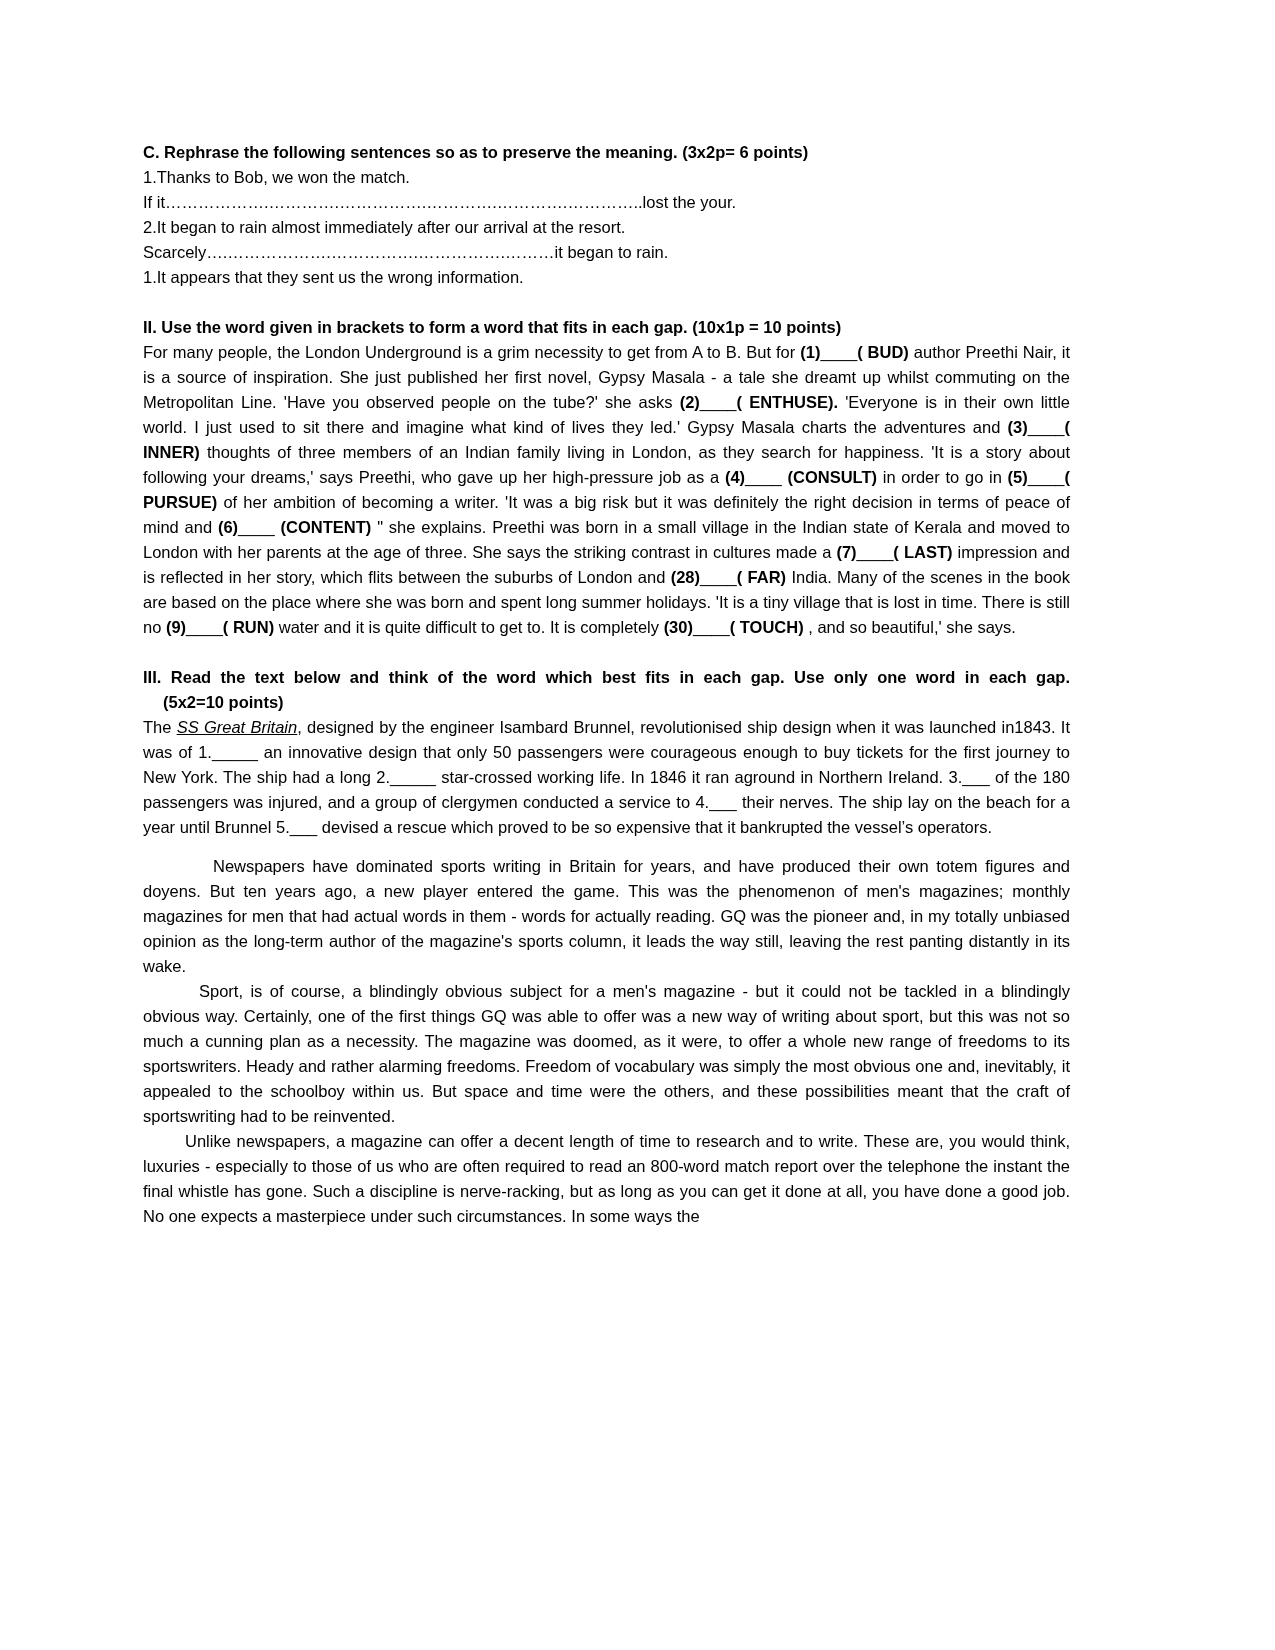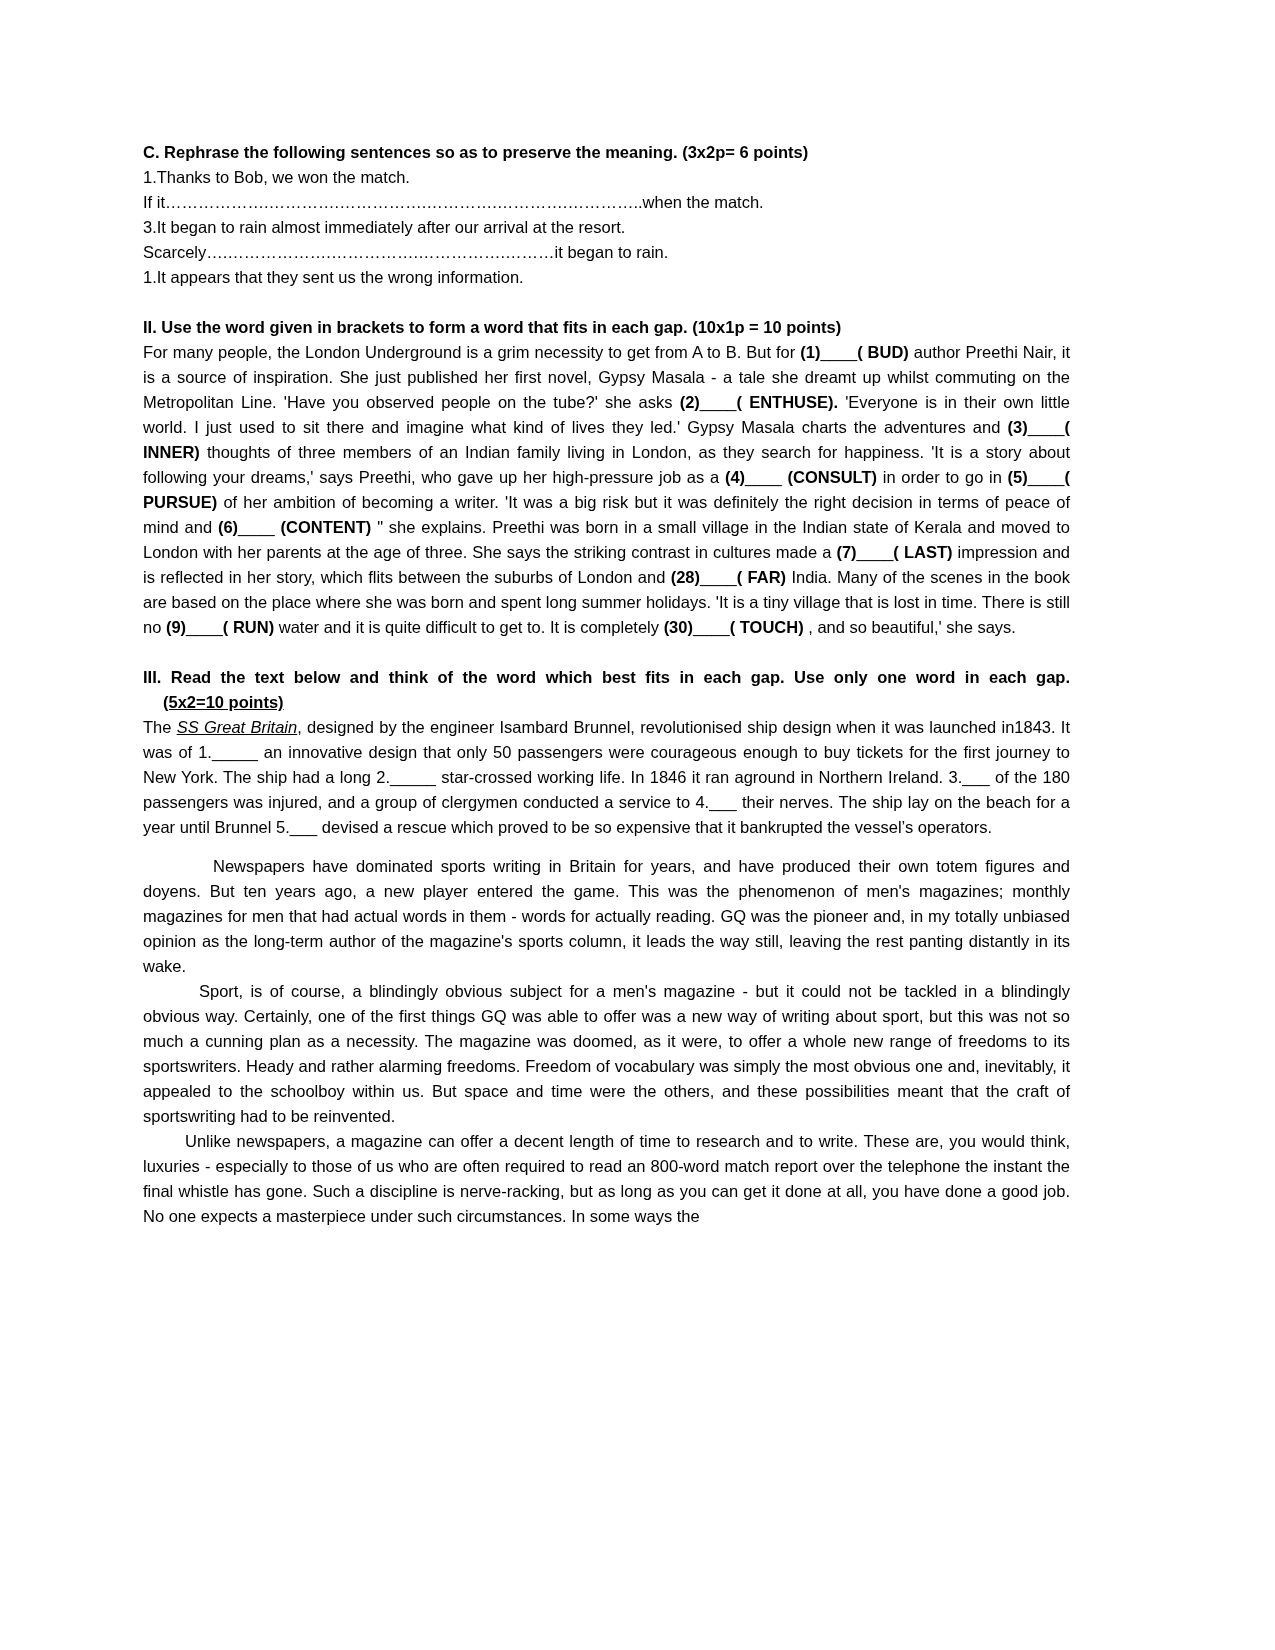--- a/index.html
+++ b/index.html
@@ -32,29 +32,29 @@
   .italic { font-style: italic; text-decoration: underline; }
   .spacer { height: 25px; }
 </style>
 </head>
 <body>
 
 <div class="page">
   <div class="content">
       <p class="tblock"><span class="bold">C. Rephrase the following sentences so as to preserve the meaning. (3x2p= 6 points)</span></p>
       <p class="tblock"><span>1.Thanks to Bob, we won the match.</span></p>
-      <p class="tblock"><span>If it……………….………….…………….………….………….…………..when the match.</span></p>
-      <p class="tblock"><span>3.It began to rain almost immediately after our arrival at the resort.</span></p>
+      <p class="tblock"><span>If it……………….………….…………….………….………….…………..lost the your.</span></p>
+      <p class="tblock"><span>2.It began to rain almost immediately after our arrival at the resort.</span></p>
       <p class="tblock"><span>Scarcely….……………….…………….…………….………it began to rain.</span></p>
       <p class="tblock"><span>1.It appears that they sent us the wrong information.</span></p>
       <div class="spacer"></div>
       <p class="tblock"><span class="bold">II. Use the word given in brackets to form a word that fits in each gap. (10x1p = 10 points)</span></p>
       <p class="tblock justify"><span>For many people, the London Underground is a grim necessity to get from A to B. But for </span><span class="bold">(1)</span><span>____</span><span class="bold">( BUD)</span><span> author Preethi Nair, it is a source of inspiration. She just published her first novel, Gypsy Masala - a tale she dreamt up whilst commuting on the Metropolitan Line. 'Have you observed people on the tube?' she asks </span><span class="bold">(2)</span><span>____</span><span class="bold">( ENTHUSE).</span><span> 'Everyone is in their own little world. I just used to sit there and imagine what kind of lives they led.' Gypsy Masala charts the adventures and </span><span class="bold">(3)</span><span>____</span><span class="bold">( INNER)</span><span> thoughts of three members of an Indian family living in London, as they search for happiness. 'It is a story about following your dreams,' says Preethi, who gave up her high-pressure job as a </span><span class="bold">(4)</span><span>____ </span><span class="bold">(CONSULT)</span><span> in order to go in </span><span class="bold">(5)</span><span>____</span><span class="bold">( PURSUE)</span><span> of her ambition of becoming a writer. 'It was a big risk but it was definitely the right decision in terms of peace of mind and </span><span class="bold">(6)</span><span>____ </span><span class="bold">(CONTENT)</span><span> " she explains. Preethi was born in a small village in the Indian state of Kerala and moved to London with her parents at the age of three. She says the striking contrast in cultures made a </span><span class="bold">(7)</span><span>____</span><span class="bold">( LAST)</span><span> impression and is reflected in her story, which flits between the suburbs of London and </span><span class="bold">(28)</span><span>____</span><span class="bold">( FAR)</span><span> India. Many of the scenes in the book are based on the place where she was born and spent long summer holidays. 'It is a tiny village that is lost in time. There is still no </span><span class="bold">(9)</span><span>____</span><span class="bold">( RUN)</span><span> water and it is quite difficult to get to. It is completely </span><span class="bold">(30)</span><span>____</span><span class="bold">( TOUCH)</span><span> , and so beautiful,' she says.</span></p>
       <div class="spacer"></div>
       <p class="tblock force-justify"><span class="bold">III. Read the text below and think of the word which best fits in each gap. Use only one word in each gap.</span></p>
-      <p class="tblock" style="text-indent: 20px; text-decoration: underline;"><span class="bold">(5x2=10 points)</span></p>
+      <p class="tblock" style="text-indent: 20px;"><span class="bold">(5x2=10 points)</span></p>
       <p class="tblock justify"><span>The </span><span class="italic">SS Great Britain</span><span>, designed by the engineer Isambard Brunnel, revolutionised ship design when it was launched in1843. It was of 1._____ an innovative design that only 50 passengers were courageous enough to buy tickets for the first journey to New York. The ship had a long 2._____ star-crossed working life. In 1846 it ran aground in Northern Ireland.  3.___ of the 180 passengers was injured, and a group of clergymen conducted a service to 4.___ their nerves. The ship lay on the beach for a year until Brunnel 5.___ devised a rescue which proved to be so expensive that it bankrupted the vessel’s operators.</span></p>
       <div class="spacer" style="height: 14px;"></div>
       <p class="tblock justify" style="text-indent: 70px;"><span>Newspapers have dominated sports writing in Britain for years, and have produced their own totem figures and doyens. But ten years ago, a new player entered the game. This was the phenomenon of men's magazines; monthly magazines for men that had actual words in them - words for actually reading. GQ was the pioneer and, in my totally unbiased opinion as the long-term author of the magazine's sports column, it leads the way still, leaving the rest panting distantly in its wake.</span></p>
       <p class="tblock justify" style="text-indent: 56px;"><span>Sport, is of course, a blindingly obvious subject for a men's magazine - but it could not be tackled in a blindingly obvious way. Certainly, one of the first things GQ was able to offer was a new way of writing about sport, but this was not so much a cunning plan as a necessity. The magazine was doomed, as it were, to offer a whole new range of freedoms to its sportswriters. Heady and rather alarming freedoms. Freedom of vocabulary was simply the most obvious one and, inevitably, it appealed to the schoolboy within us. But space and time were the others, and these possibilities meant that the craft of sportswriting had to be reinvented.</span></p>
       <p class="tblock justify" style="text-indent: 42px;"><span>Unlike newspapers, a magazine can offer a decent length of time to research and to write. These are, you would think, luxuries - especially to those of us who are often required to read an 800-word match report over the telephone the instant the final whistle has gone. Such a discipline is nerve-racking, but as long as you can get it done at all, you have done a good job. No one expects a masterpiece under such circumstances. In some ways the</span></p>
     </div>
 </div>
 
 </body></html>

